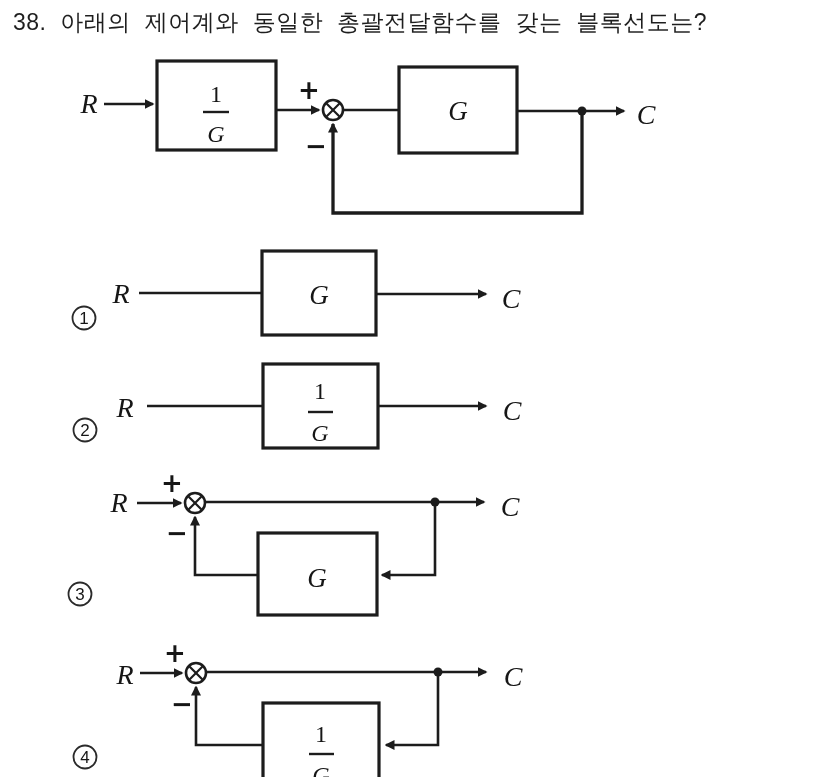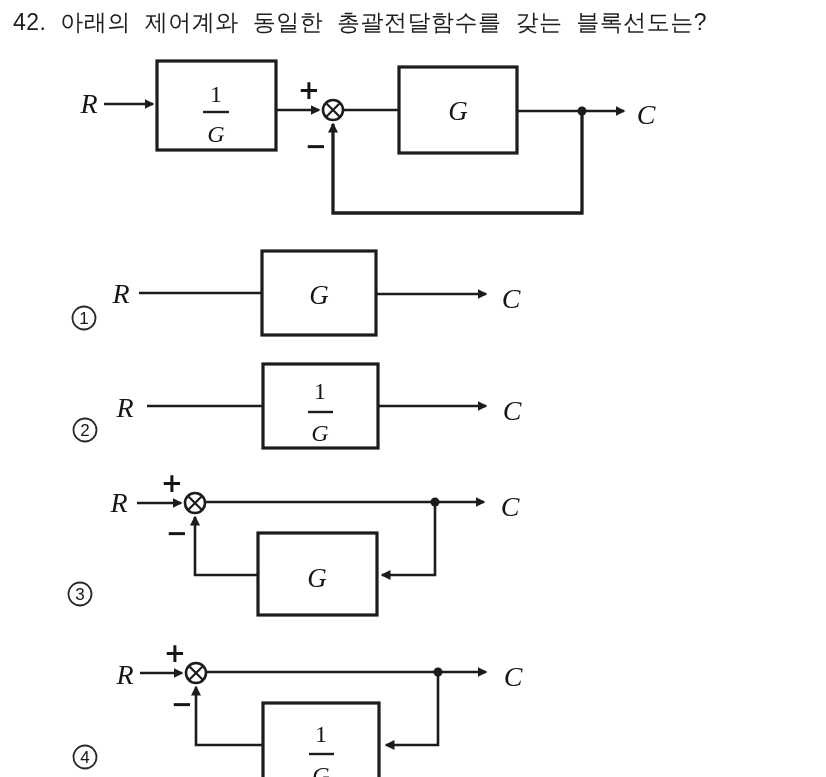--- a/index.html
+++ b/index.html
@@ -24,21 +24,21 @@
   .blk{font:italic 27px "Liberation Serif",serif;fill:#161616;}
   .fr1{font:24px "Liberation Serif",serif;fill:#161616;}
   .frG{font:italic 24px "Liberation Serif",serif;fill:#161616;}
   .sign{font:bold 26px "DejaVu Sans",sans-serif;fill:#161616;}
   .badge{stroke:#2a2a2a;stroke-width:1.8;fill:none;}
   .badge-t{font:17px "Liberation Sans",sans-serif;fill:#161616;}
 </style>
 </head>
 <body>
 
-<div class="title">42. 아래의 제어계와 동일한 총괄전달함수를 갖는 블록선도는?</div>
+<div class="title">38. 아래의 제어계와 동일한 총괄전달함수를 갖는 블록선도는?</div>
 
 <svg width="826" height="777" viewBox="0 0 826 777">
   <defs>
     <marker id="ah" viewBox="0 0 10 10" refX="8.5" refY="5" markerWidth="10" markerHeight="10" orient="auto" markerUnits="userSpaceOnUse">
       <path d="M0,0 L10,5 L0,10 z" fill="#1c1c1c"></path>
     </marker>
   </defs>
 
   <g>
     <text class="lbl" text-anchor="middle" x="89" y="113">R</text>

